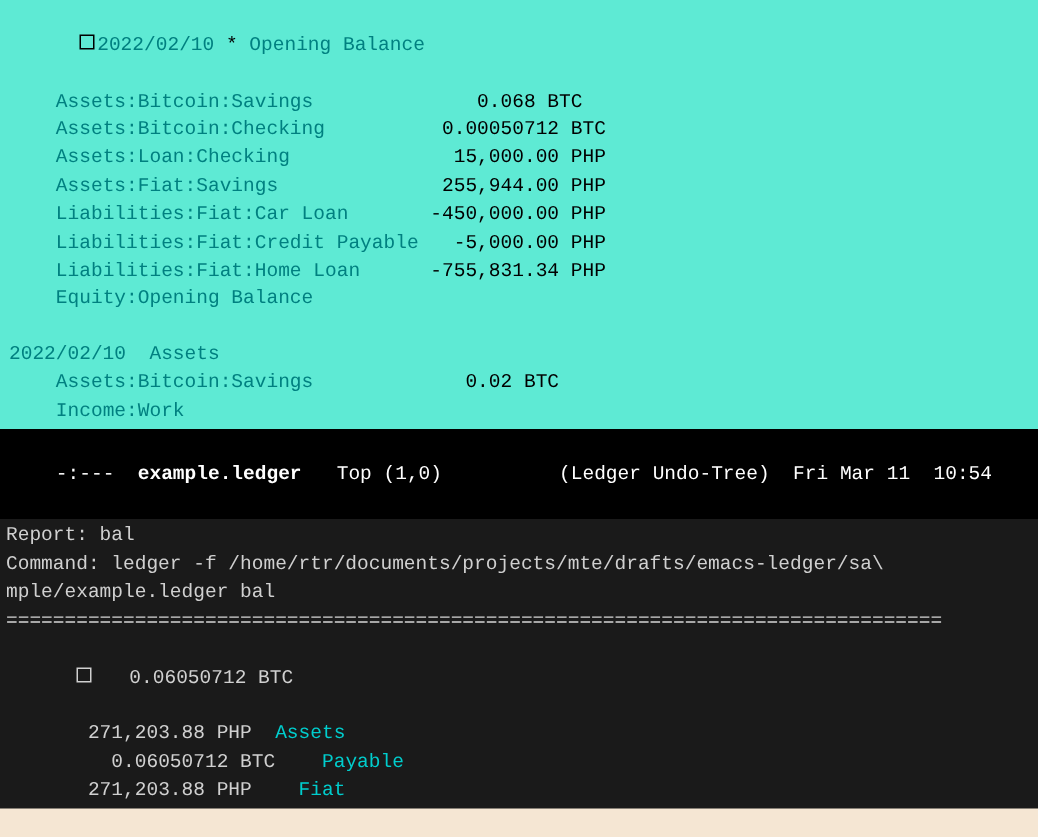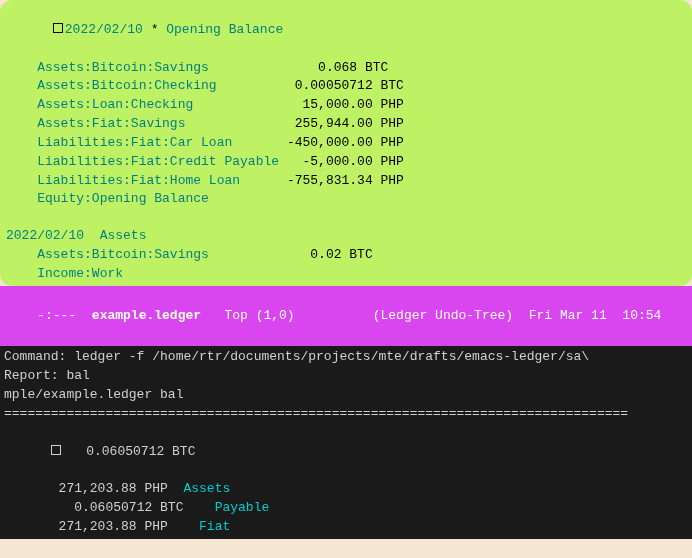--- a/index.html
+++ b/index.html
@@ -11,24 +11,23 @@
     body {
       width: 692px;
       height: 558px;
       background: #f5e6d3;
       font-family: 'Courier New', Courier, monospace;
       font-size: 13px;
       overflow: hidden;
     }
 
     .editor-area {
-      background: #bef264;
+      background: #5eead4;
       padding: 2px 0;
       line-height: 1.45;
-      border-radius: 12px;
     }
 
     .line {
       padding: 0 6px;
       white-space: pre;
       color: #000;
     }
 
     .line.blank {
       height: 18px;
@@ -39,21 +38,21 @@
     .status-bar {
       background: #3c3c3c;
       color: #fff;
       padding: 2px 6px;
       font-size: 13px;
       white-space: pre;
       line-height: 1.45;
     }
 
     .status-bar.main {
-      background: #d946ef;
+      background: #000000;
     }
 
     .report-area {
       background: #1a1a1a;
       color: #d0d0d0;
       padding: 2px 0;
       line-height: 1.45;
     }
 
     .report-line {
@@ -109,22 +108,22 @@
     <div class="line">    <span class="cyan">Income:Work</span></div>
   </div>
 
   <div class="status-bar main">
     <span>-:---  </span><span style="font-weight:bold;">example.ledger</span><span>   Top (1,0)          </span><span>(Ledger Undo-Tree)  Fri Mar 11  10:54</span>
   </div>
 </div>
 
 <div>
   <div class="report-area">
+    <div class="report-line">Report: bal</div>
     <div class="report-line">Command: ledger -f /home/rtr/documents/projects/mte/drafts/emacs-ledger/sa\</div>
-    <div class="report-line">Report: bal</div>
     <div class="report-line">mple/example.ledger bal</div>
     <div class="divider-line">================================================================================</div>
 
     <div class="report-line">
       <span class="checkbox" style="border-color:#d0d0d0;"></span><span>   0.06050712 BTC</span>
     </div>
     <div class="report-line">      <span> 271,203.88 PHP  </span><span class="r-cyan">Assets</span></div>
     <div class="report-line">      <span>   0.06050712 BTC  </span><span class="r-cyan">  Payable</span></div>
     <div class="report-line">      <span> 271,203.88 PHP  </span><span class="r-cyan">  Fiat</span></div>
 

